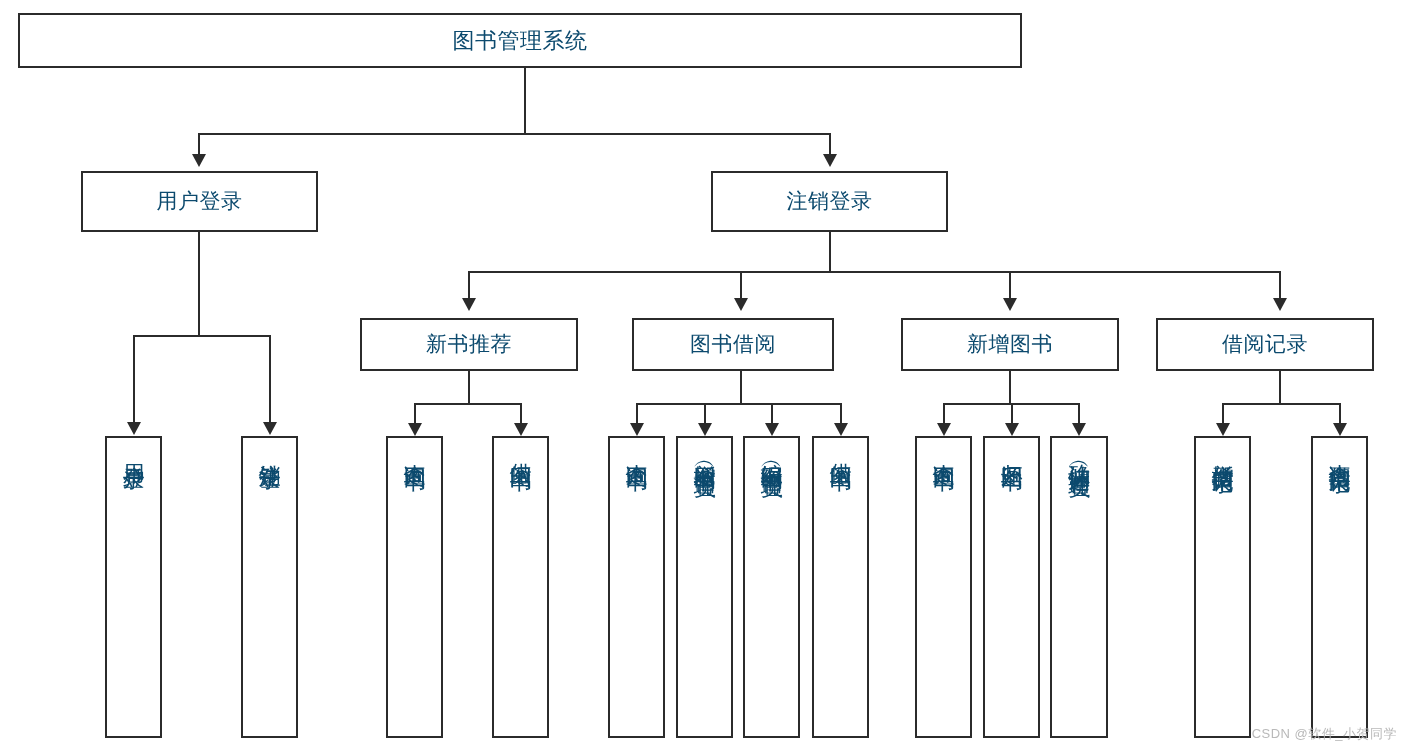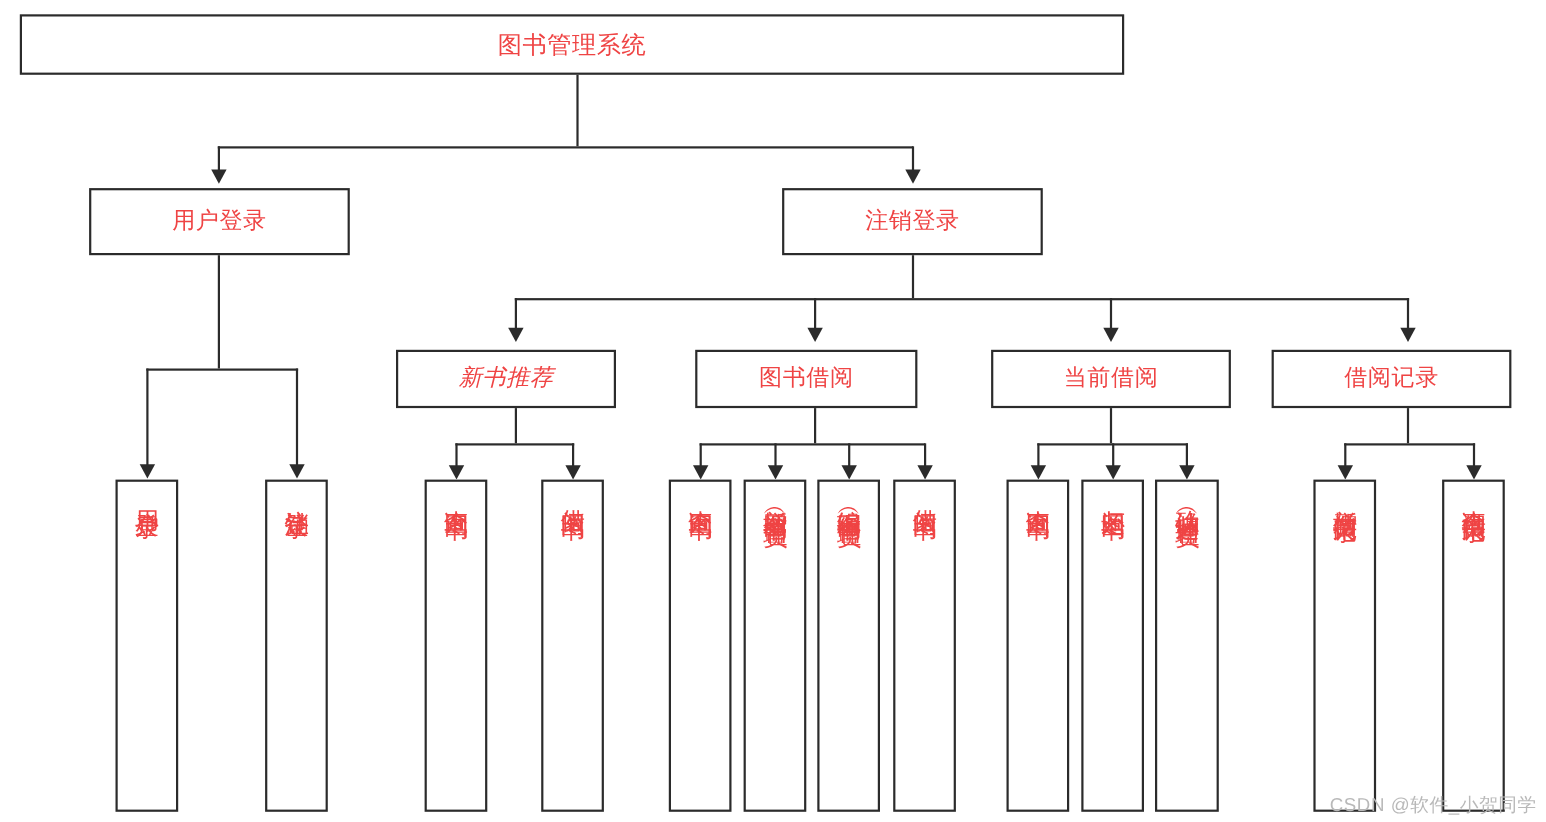--- a/index.html
+++ b/index.html
@@ -20,21 +20,21 @@
   }
   
   .node {
     position: absolute;
     box-sizing: border-box;
     background: #ffffff;
     border: 2px solid #2b2b2b;
     display: flex;
     align-items: center;
     justify-content: center;
-    color: #ef4444;
+    color: #0c4a6e;
   }
   .node .label {
     display: block;
     text-align: center;
     line-height: 1.18;
     letter-spacing: 0.5px;
   }
   
   .node.h .label {
     writing-mode: horizontal-tb;
@@ -67,21 +67,21 @@
     height: 0;
     border-left: 7px solid transparent;
     border-right: 7px solid transparent;
     border-top: 13px solid #2b2b2b;
   }
   
   #watermark {
     position: absolute;
     right: 8px;
     bottom: 4px;
-    font-size: 17px;
+    font-size: 13px;
     color: #b9b9b9;
     white-space: nowrap;
     letter-spacing: 0.5px;
     pointer-events: none;
   }
 </style>
 </head>
 <body>
 
 <div id="diagram-root">
@@ -117,28 +117,28 @@
   <div class="conn hline" style="left:468px; top:271px; width:813px;"></div>
   <div class="conn vline" style="left:468px; top:271px; height:28px;"></div>
   <div class="arrow" style="left:462px; top:298px;"></div>
   <div class="conn vline" style="left:740px; top:271px; height:28px;"></div>
   <div class="arrow" style="left:734px; top:298px;"></div>
   <div class="conn vline" style="left:1009px; top:271px; height:28px;"></div>
   <div class="arrow" style="left:1003px; top:298px;"></div>
   <div class="conn vline" style="left:1279px; top:271px; height:28px;"></div>
   <div class="arrow" style="left:1273px; top:298px;"></div>
 
-  <div class="node h" style="left:360px; top:318px; width:200px; height:53px;font-style:italic;">
+  <div class="node h" style="left:360px; top:318px; width:218px; height:53px;">
     <span class="label">新书推荐</span>
   </div>
   <div class="node h" style="left:632px; top:318px; width:202px; height:53px;">
     <span class="label">图书借阅</span>
   </div>
   <div class="node h" style="left:901px; top:318px; width:218px; height:53px;">
-    <span class="label">当前借阅</span>
+    <span class="label">新增图书</span>
   </div>
   <div class="node h" style="left:1156px; top:318px; width:218px; height:53px;align-items:center;">
     <span class="label">借阅记录</span>
   </div>
 
   <div class="conn vline" style="left:468px; top:371px; height:32px;"></div>
   <div class="conn hline" style="left:414px; top:403px; width:108px;"></div>
   <div class="conn vline" style="left:414px; top:403px; height:21px;"></div>
   <div class="arrow" style="left:408px; top:423px;"></div>
   <div class="conn vline" style="left:520px; top:403px; height:21px;"></div>

